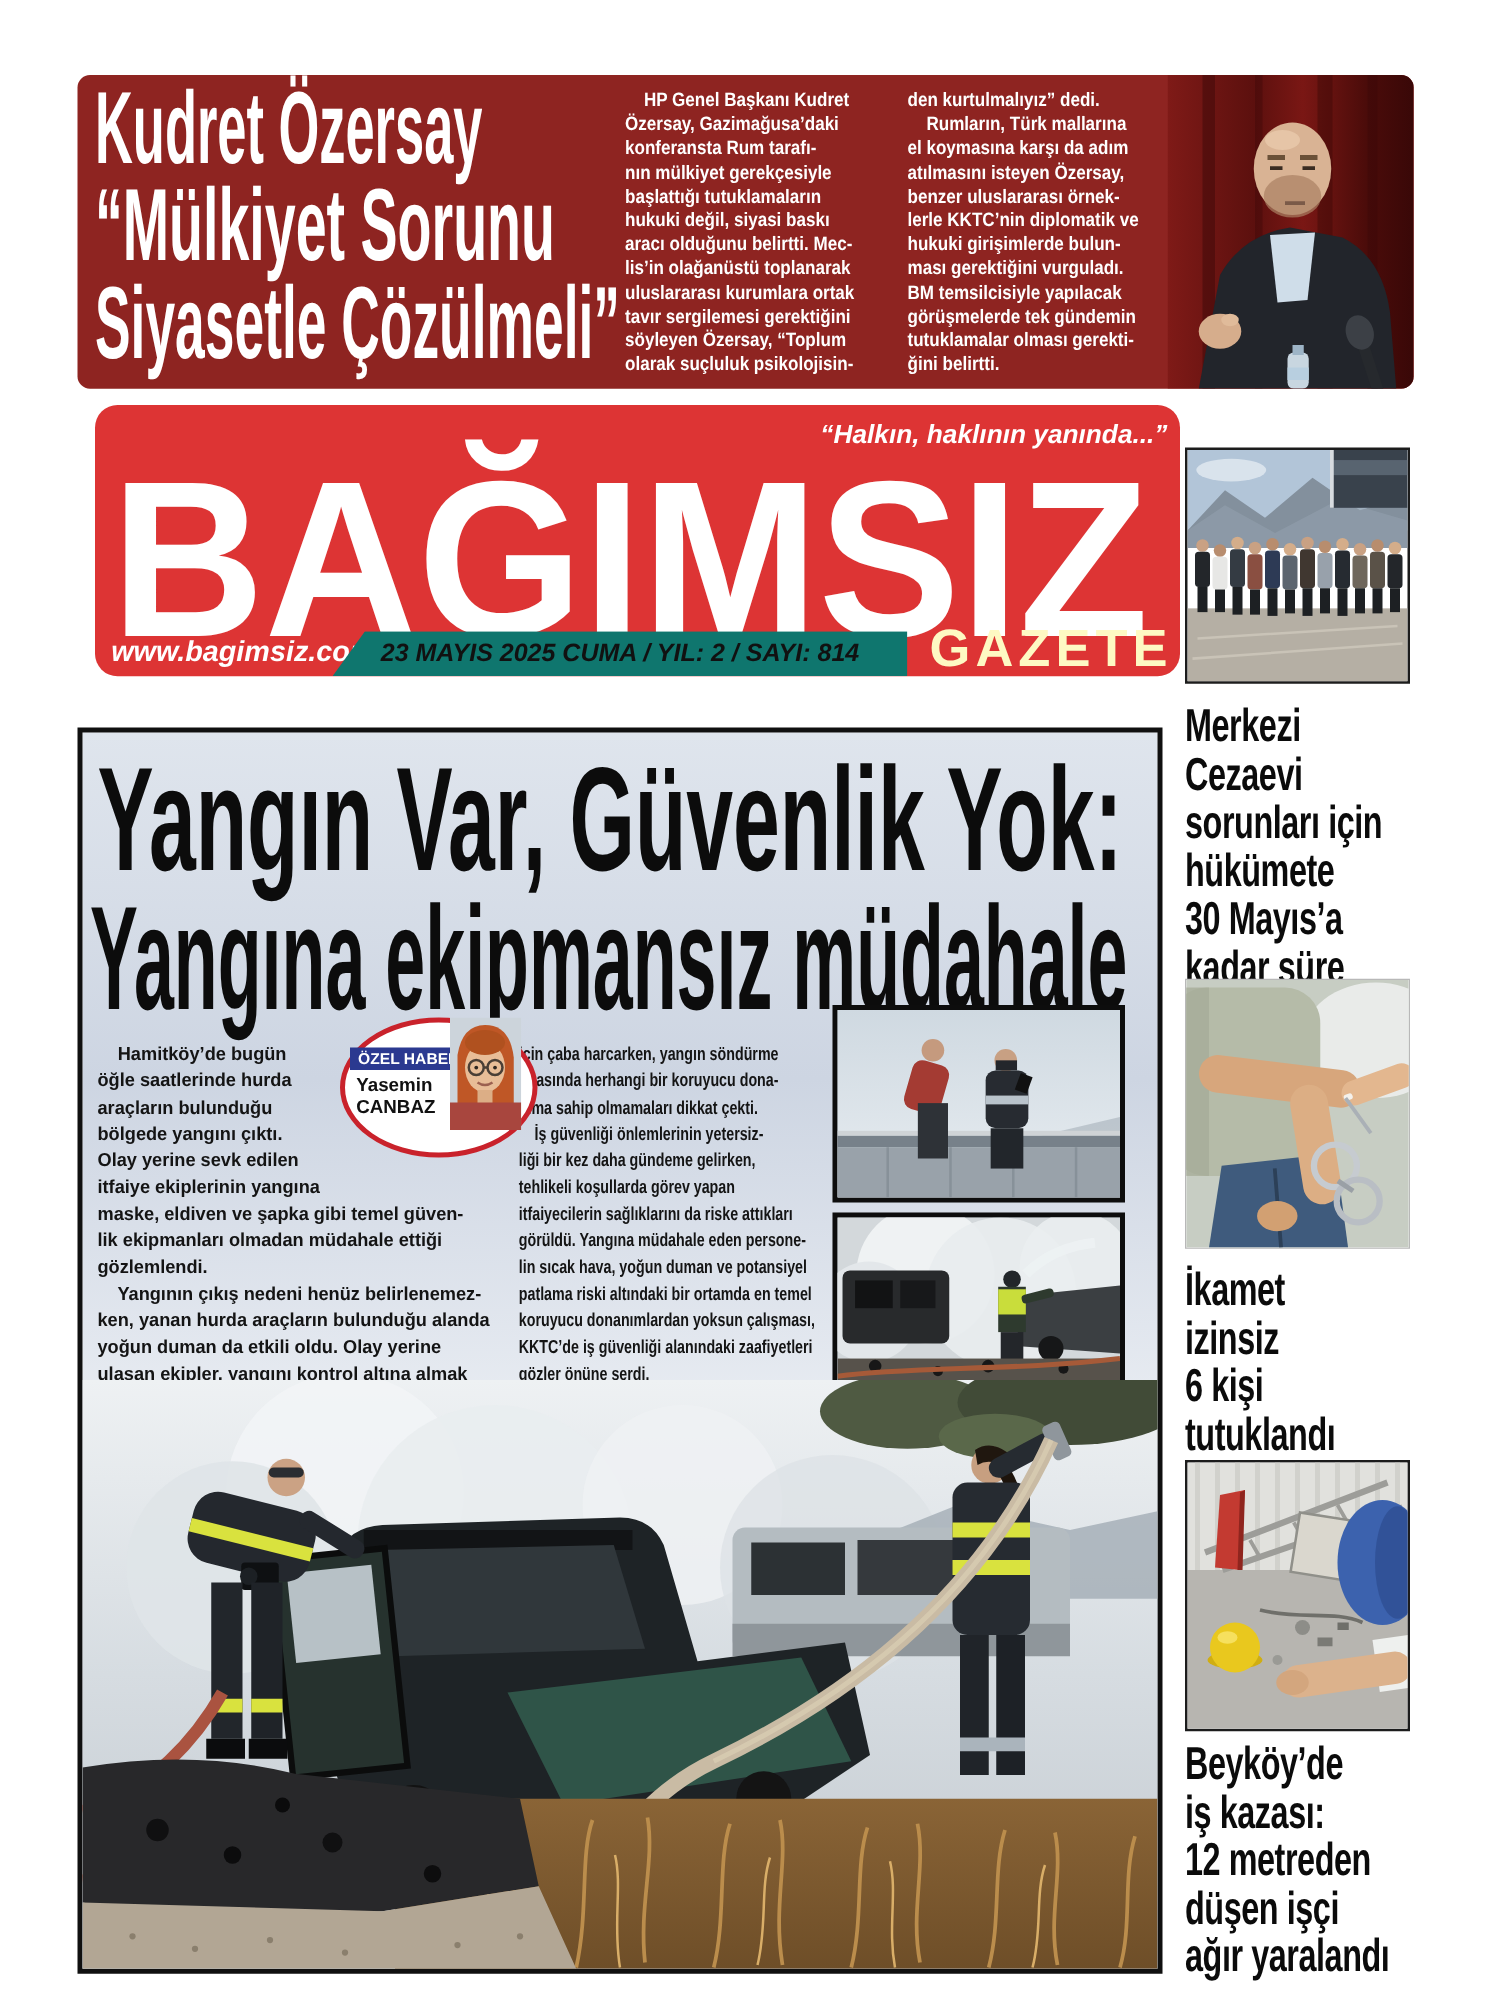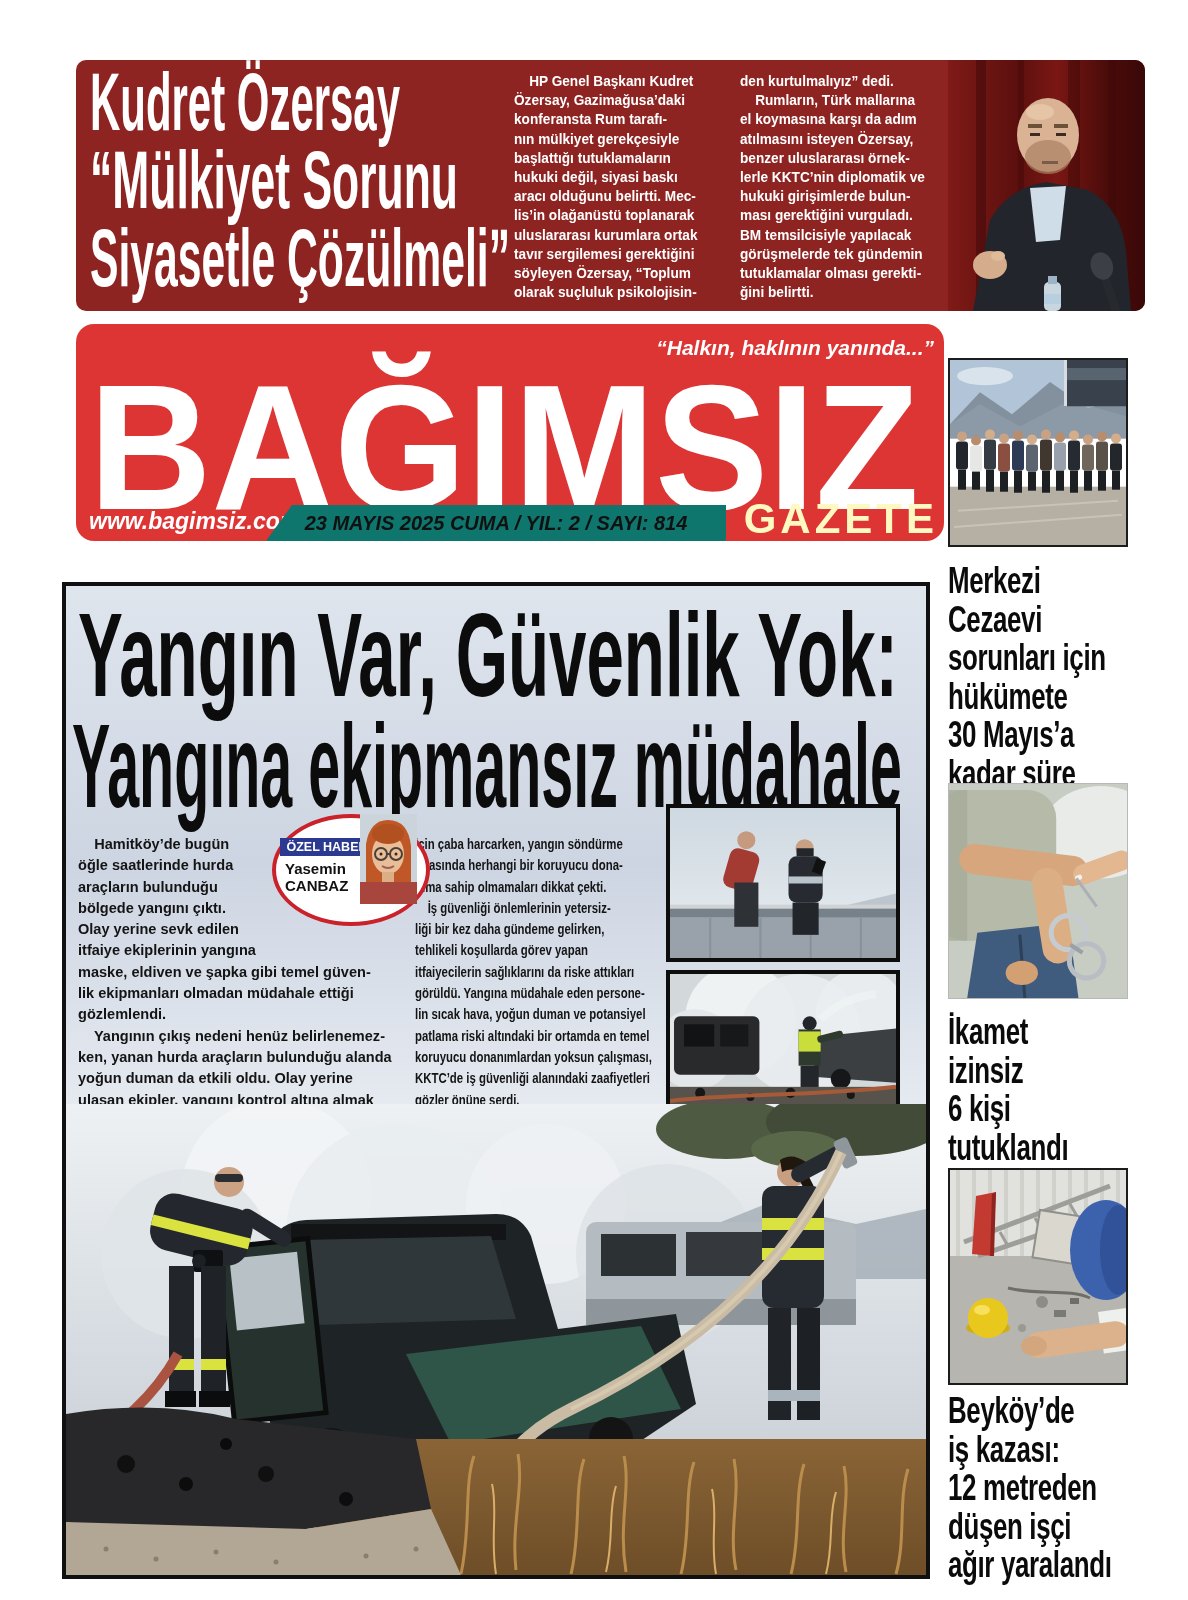--- a/index.html
+++ b/index.html
@@ -2,21 +2,21 @@
 <html><head>
 <meta charset="utf-8">
 <style>
   html,body{margin:0;padding:0;background:#ffffff;}
   body{font-family:"Liberation Sans","DejaVu Sans",sans-serif;}
   .page{position:relative;width:1188px;height:1600px;background:#fff;overflow:hidden;}
   .pre{white-space:pre;}
 
   
   .top-story{position:absolute;left:62px;top:60px;width:1069px;height:251px;
-    background:#8e2421;border-radius:10px;overflow:hidden;margin-left:14px;}
+    background:#8e2421;border-radius:10px;overflow:hidden;}
   .ts-headline{position:absolute;left:0;top:0;}
   .ts-headline text{fill:#ffffff;font-size:82px;font-weight:700;}
   .ts-col{position:absolute;top:11px;width:260px;font-size:15.5px;line-height:19.2px;
     font-weight:700;color:#ffffff;transform:scaleX(.88);transform-origin:0 0;}
   .ts-col1{left:438px;}
   .ts-col2{left:664px;}
   .ts-photo{position:absolute;right:0;top:0;}
 
   
   .masthead{position:absolute;left:76px;top:324px;width:868px;height:217px;

